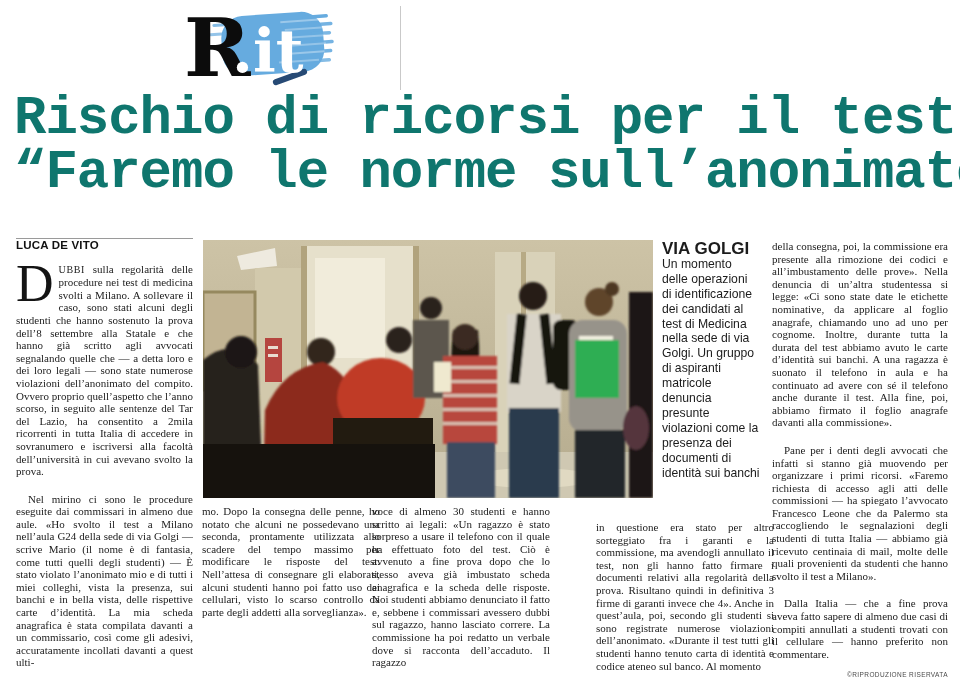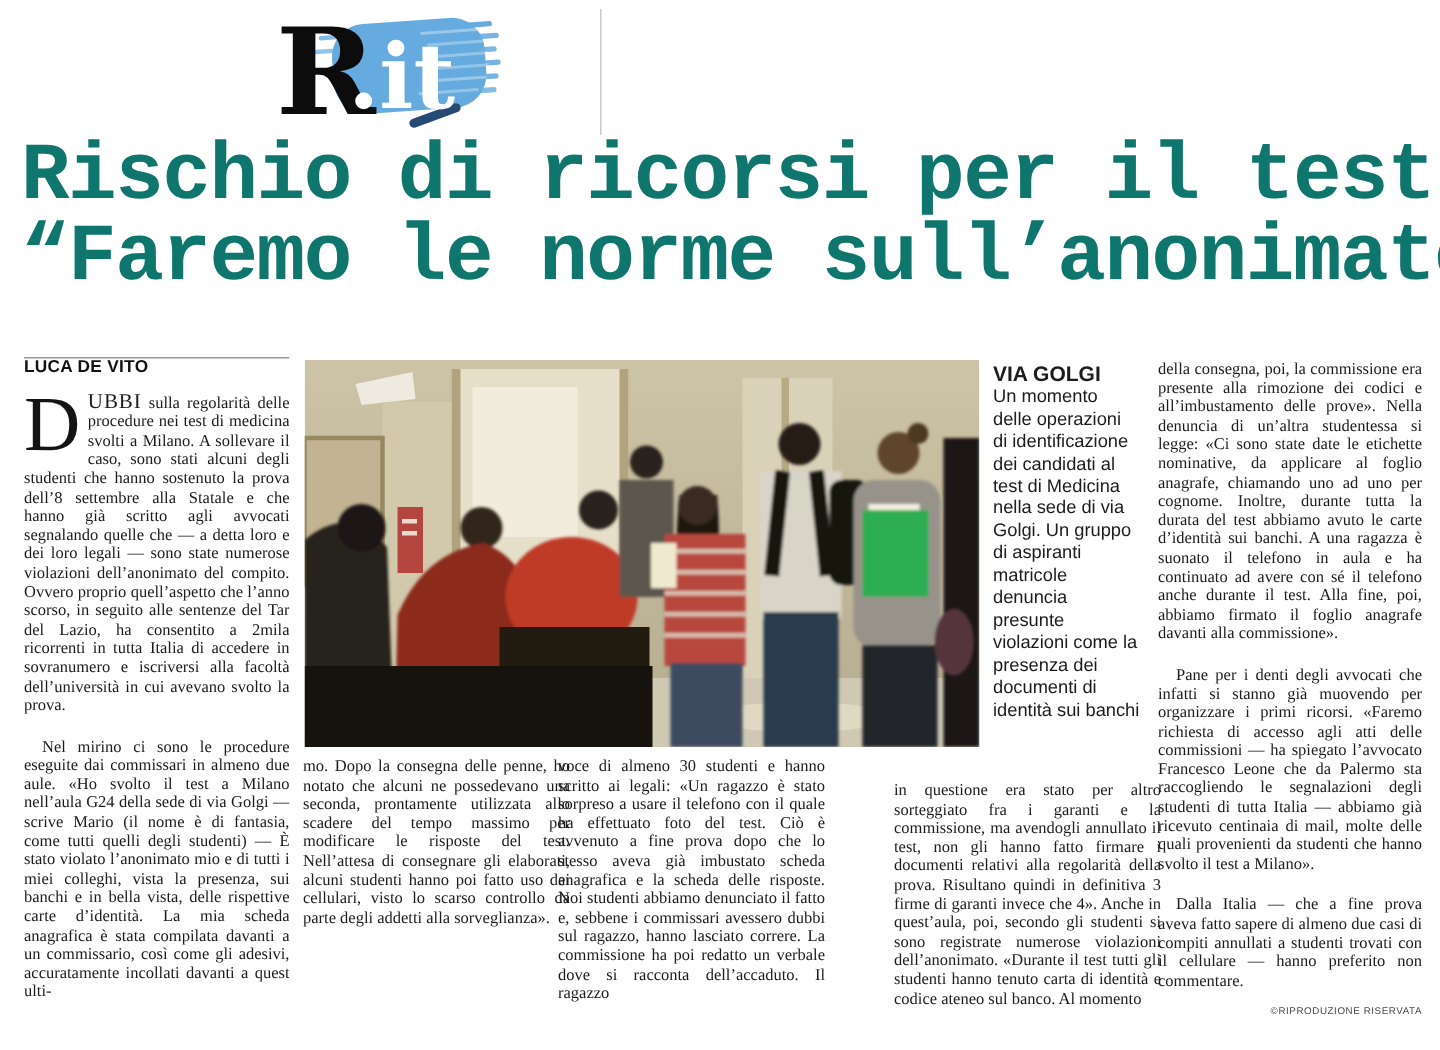--- a/index.html
+++ b/index.html
@@ -28,31 +28,31 @@
   #col3{left:372px;top:505px;width:178px;height:176px;}
   #col4{left:596px;top:505px;width:178px;height:176px;margin-top:16px;}
   #col5{left:772px;top:240px;width:176px;height:446px;}
 
   .byline{border-top:1px solid #9a9a9a;padding:0 0 11px;
           font-family:"Liberation Sans",sans-serif;font-weight:bold;font-size:11.5px;
           letter-spacing:0.2px;text-align:left;color:#111;}
 
   .dropcap{float:left;font-family:"Liberation Serif",serif;font-size:52px;line-height:39px;
            padding:1px 5px 0 0;color:#141414;}
-  .leadcaps{font-size:14px;letter-spacing:0.6px;}
+  .leadcaps{font-size:10px;letter-spacing:0.6px;}
 
   .copyright{margin-top:9px;text-align:right;font-family:"Liberation Sans",sans-serif;
              font-size:6.5px;letter-spacing:0.4px;color:#4a4a4a;}
 
   
   .photo{position:absolute;left:203px;top:240px;width:450px;height:258px;overflow:hidden;}
   .caption{position:absolute;left:662px;top:242px;width:98px;
            font-family:"Liberation Sans",sans-serif;font-size:12.2px;line-height:14.9px;
            color:#1c1c1c;text-align:left;}
-  .caption-kicker{font-weight:bold;font-size:14px;margin:0 0 2px;}
+  .caption-kicker{font-weight:bold;font-size:17px;margin:0 0 2px;}
   .caption p{margin:0;}
 </style>
 </head>
 <body>
 
 <div class="page">
 
   <div class="logo">
     <svg width="150" height="92" viewBox="0 0 150 92">
       <g transform="rotate(-4 85 45)">

